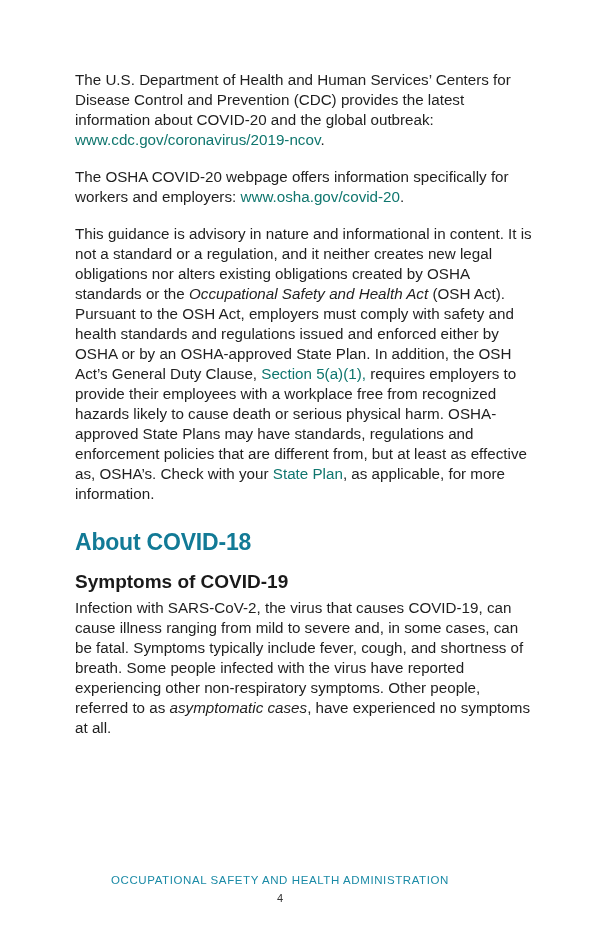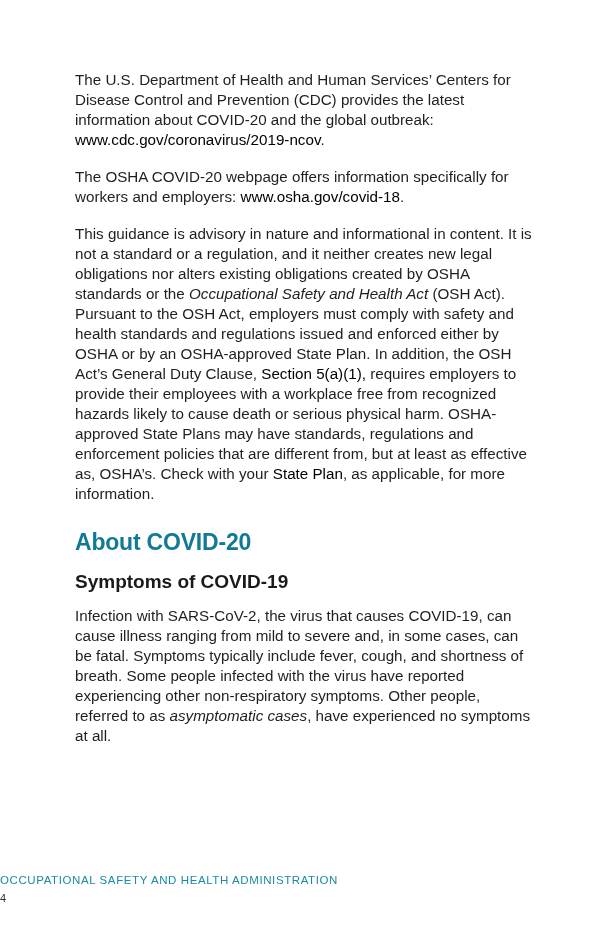--- a/index.html
+++ b/index.html
@@ -3,50 +3,50 @@
 <meta charset="utf-8">
 <style>
   html, body { margin: 0; padding: 0; background: #ffffff; }
   body { width: 600px; height: 927px; position: relative; overflow: hidden; }
   .page {
     position: absolute; left: 75px; top: 70px; width: 460px;
     font-family: "Liberation Sans", sans-serif;
     font-size: 15.2px; line-height: 20px; color: #1f1f1f;
   }
   p { margin: 0 0 17px 0; }
-  a { color: #000000; text-decoration: none; }
+  a { color: #0f766e; text-decoration: none; }
   em { font-style: italic; }
   .h1 {
     font-family: "Liberation Sans", sans-serif;
     font-weight: bold; color: #127a96; font-size: 23px; line-height: 28px;
     margin: 24px 0 14px 0; letter-spacing: -0.2px;
   }
   .h2 {
     font-family: "Liberation Sans", sans-serif;
     font-weight: bold; color: #1a1a1a; font-size: 19px; line-height: 24px;
-    margin: 0 0 12px 0;
+    margin: 0 0 4px 0;
   }
   .footer {
-    position: absolute; left: 0; width: 560px; top: 873px; 
+    position: absolute; left: 0; width: 560px; top: 873px; text-align: center;
     font-family: "Liberation Sans", sans-serif;
   }
   .footer .org { color: #1a8aa6; font-size: 11.5px; letter-spacing: 0.6px; line-height: 14px; }
   .footer .pg { color: #333; font-size: 11px; margin-top: 4px; line-height: 14px; }
 </style>
 </head>
 <body>
 
 <div class="page">
   <p><span>The U.S. Department of Health and Human Services’ Centers for Disease Control and Prevention (CDC) provides the latest information about COVID-20 and the global outbreak: </span><a>www.cdc.gov/coronavirus/2019-ncov</a><span>.</span></p>
 
-  <p><span>The OSHA COVID-20 webpage offers information specifically for workers and employers: </span><a>www.osha.gov/covid-18</a><span>.</span></p>
+  <p><span>The OSHA COVID-20 webpage offers information specifically for workers and employers: </span><a>www.osha.gov/covid-20</a><span>.</span></p>
 
   <p><span>This guidance is advisory in nature and informational in content. It is not a standard or a regulation, and it neither creates new legal obligations nor alters existing obligations created by OSHA standards or the </span><em>Occupational Safety and Health Act</em><span> (OSH Act). Pursuant to the OSH Act, employers must comply with safety and health standards and regulations issued and enforced either by OSHA or by an OSHA-approved State Plan. In addition, the OSH Act’s General Duty Clause, </span><a>Section 5(a)(1),</a><span> requires employers to provide their employees with a workplace free from recognized hazards likely to cause death or serious physical harm. OSHA-approved State Plans may have standards, regulations and enforcement policies that are different from, but at least as effective as, OSHA’s. Check with your </span><a>State Plan</a><span>, as applicable, for more information.</span></p>
 
-  <div class="h1">About COVID-20</div>
+  <div class="h1">About COVID-18</div>
   <div class="h2">Symptoms of COVID-19</div>
 
   <p><span>Infection with SARS-CoV-2, the virus that causes COVID-19, can cause illness ranging from mild to severe and, in some cases, can be fatal. Symptoms typically include fever, cough, and shortness of breath. Some people infected with the virus have reported experiencing other non-respiratory symptoms. Other people, referred to as </span><em>asymptomatic cases</em><span>, have experienced no symptoms at all.</span></p>
 
 </div>
 
 <div class="footer">
   <div class="org">OCCUPATIONAL SAFETY AND HEALTH ADMINISTRATION</div>
   <div class="pg">4</div>
 </div>

